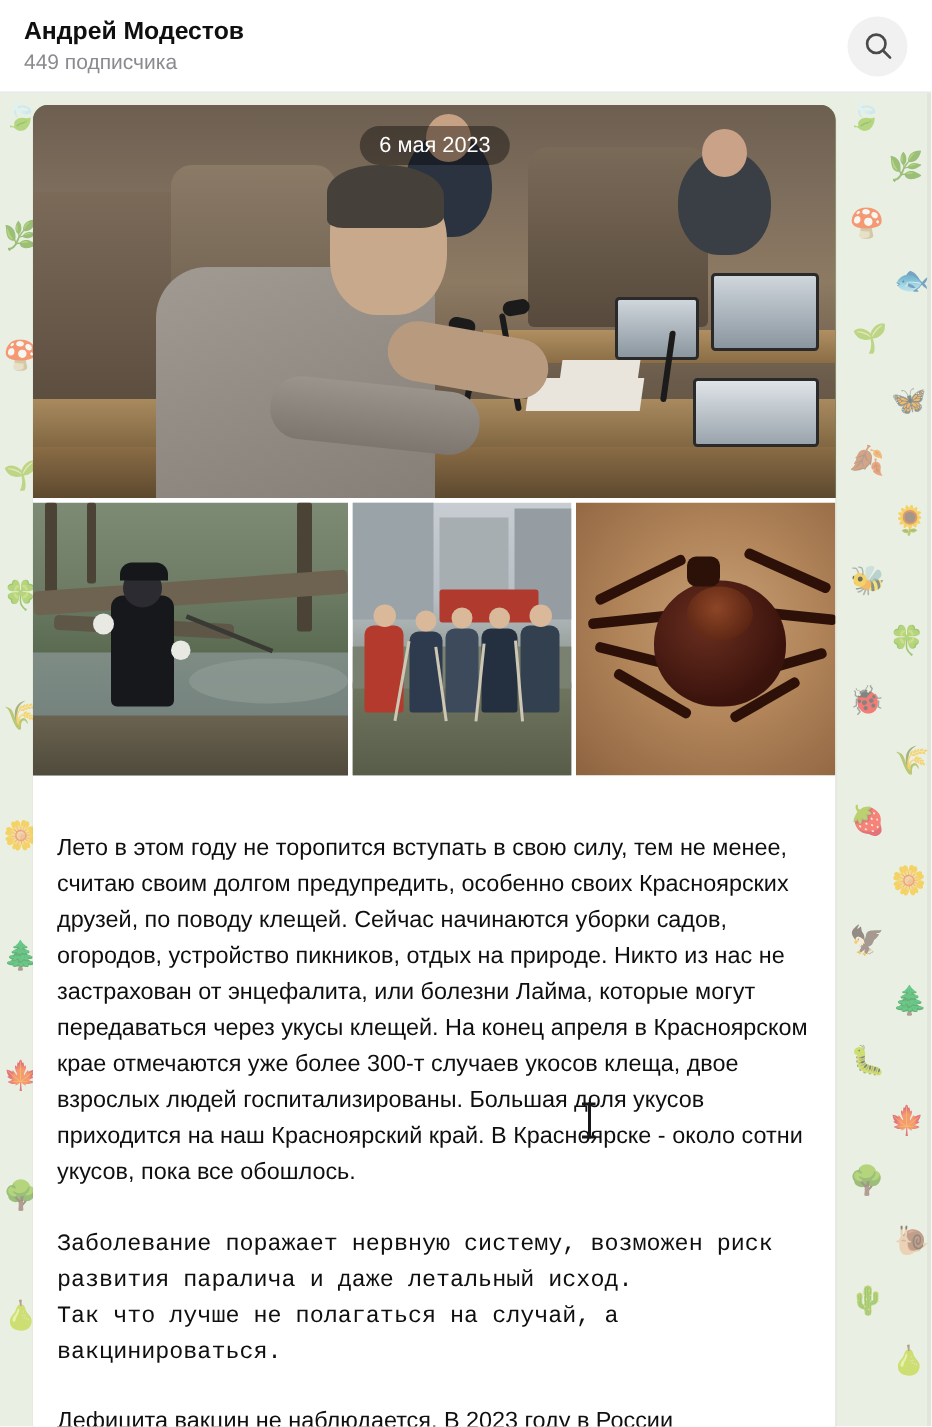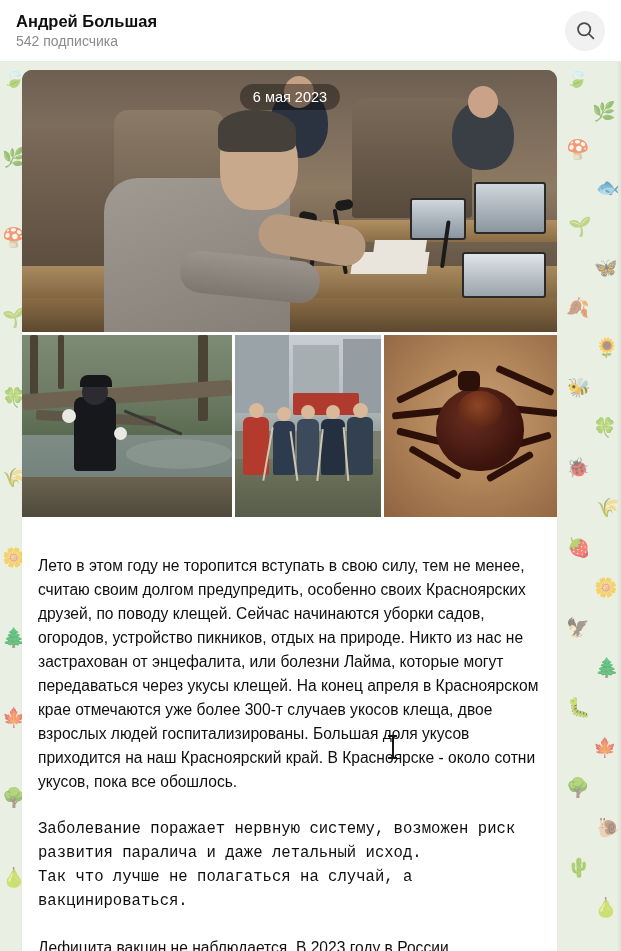--- a/index.html
+++ b/index.html
@@ -258,22 +258,22 @@
     background: rgba(0,0,0,0.04);
   }
 </style>
 </head>
 <body>
 
 <div id="app">
 
   <div class="header">
     <div class="header-text">
-      <div class="channel-title">Андрей Большая</div>
-      <div class="channel-subtitle">542 подписчика</div>
+      <div class="channel-title">Андрей Модестов</div>
+      <div class="channel-subtitle">449 подписчика</div>
     </div>
     <div class="search-btn">
       <span>
         <svg width="21" height="21" viewBox="0 0 24 24" fill="none" stroke="#4a4a4a" stroke-width="2" stroke-linecap="round">
           <circle cx="10.5" cy="10.5" r="7"></circle>
           <line x1="16" y1="16" x2="21" y2="21"></line>
         </svg>
       </span>
     </div>
   </div>

